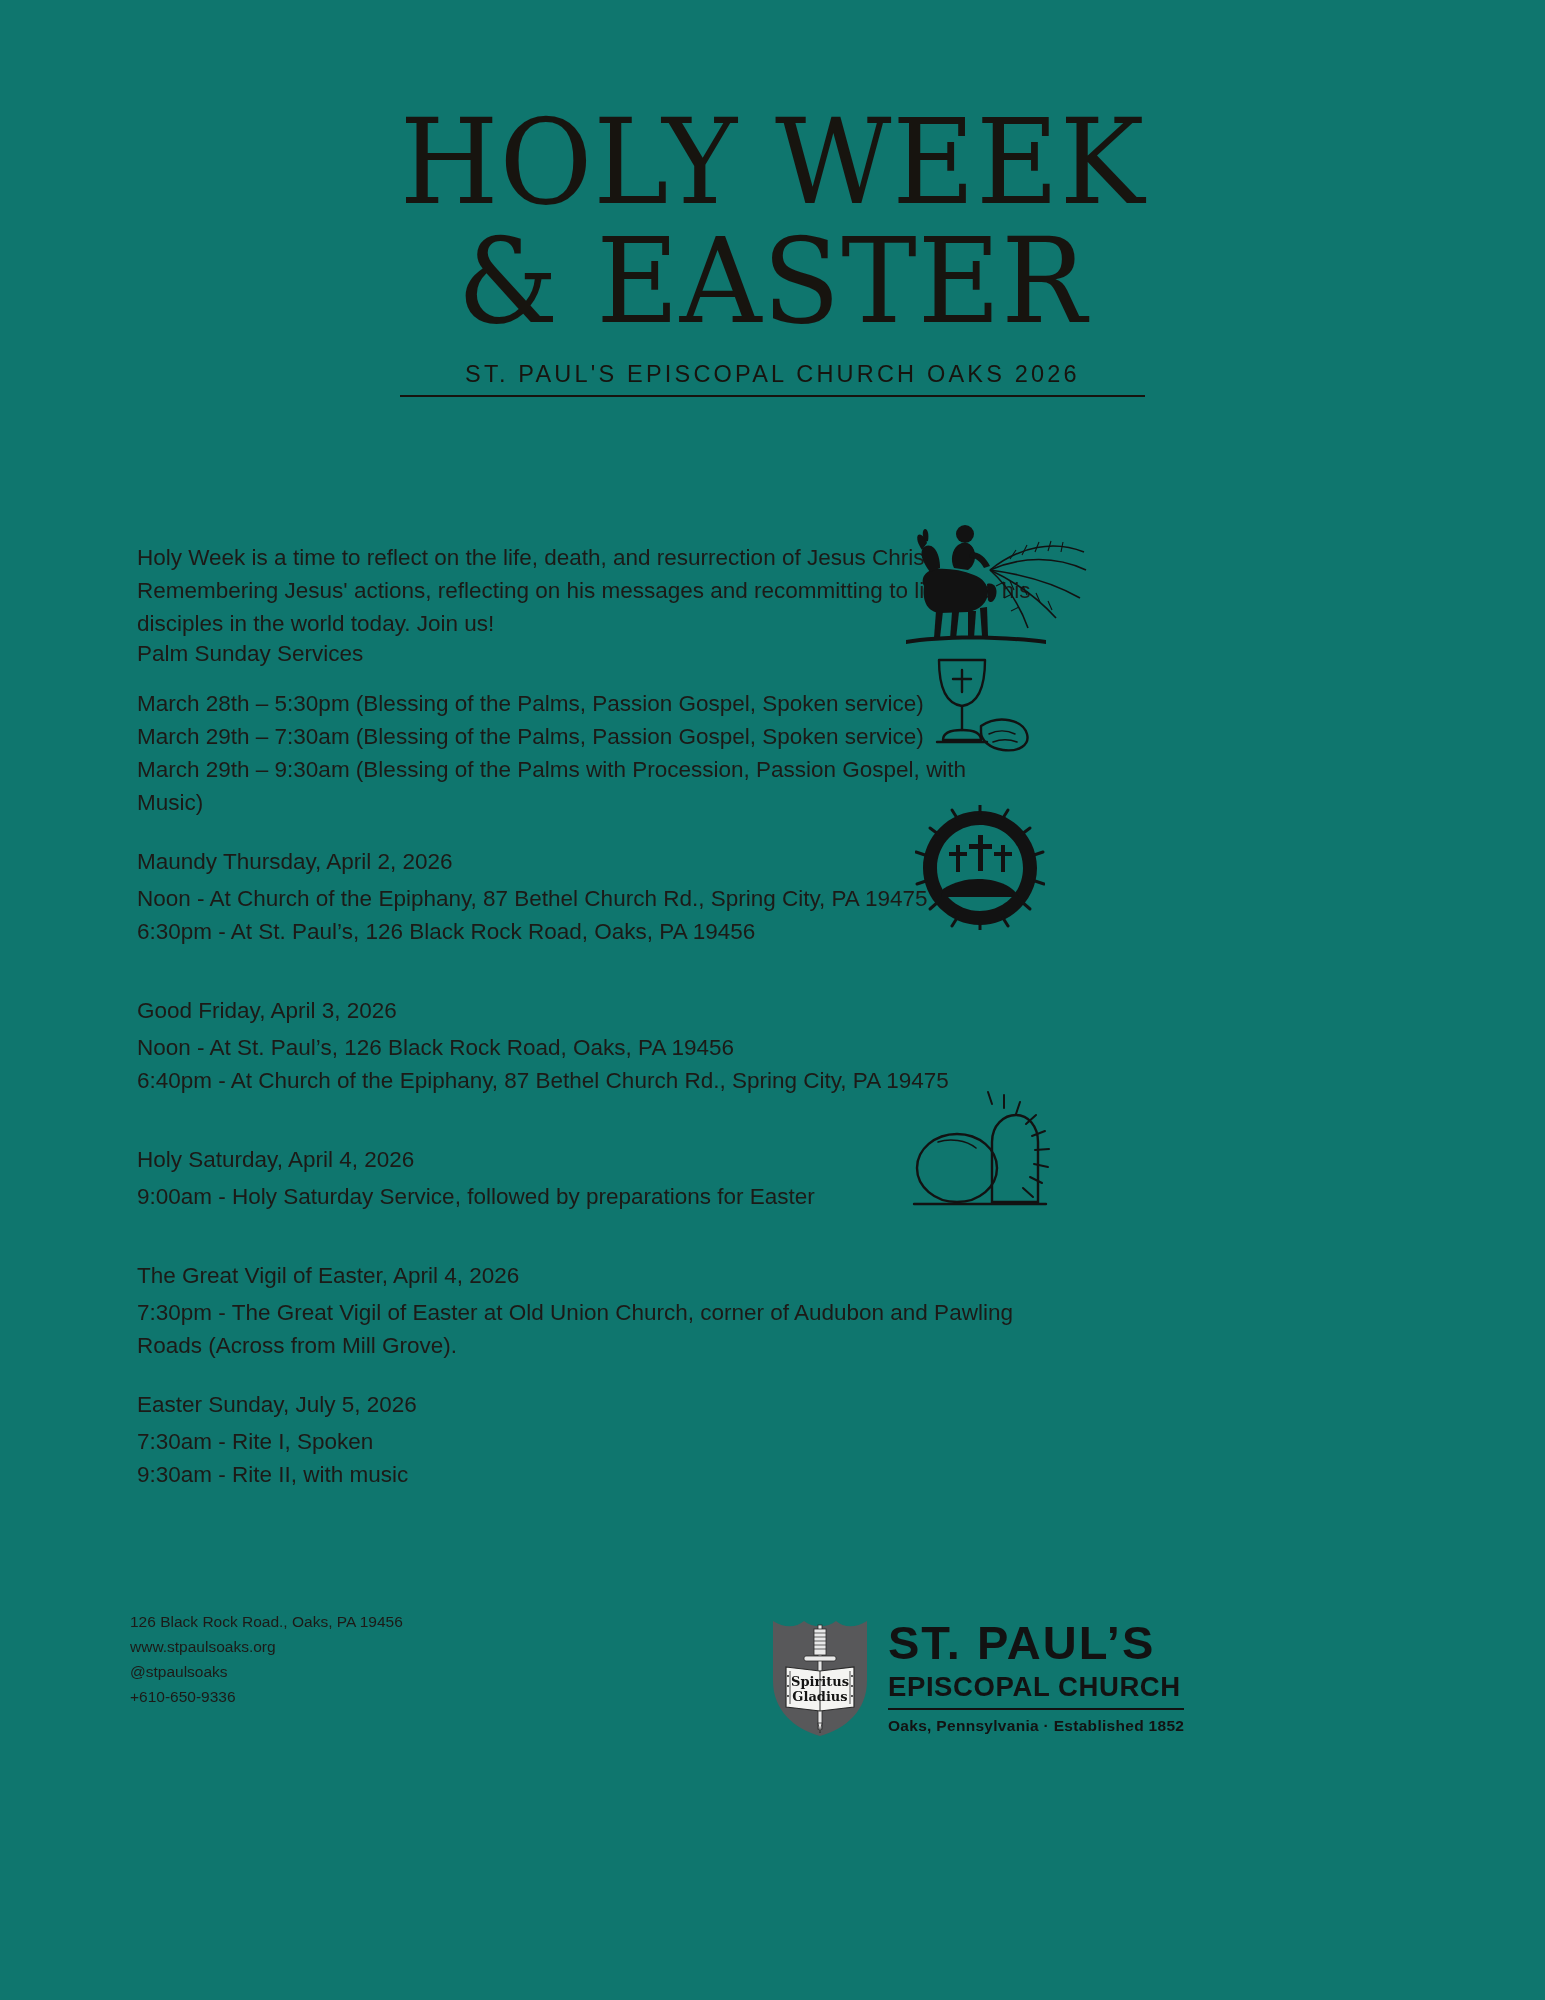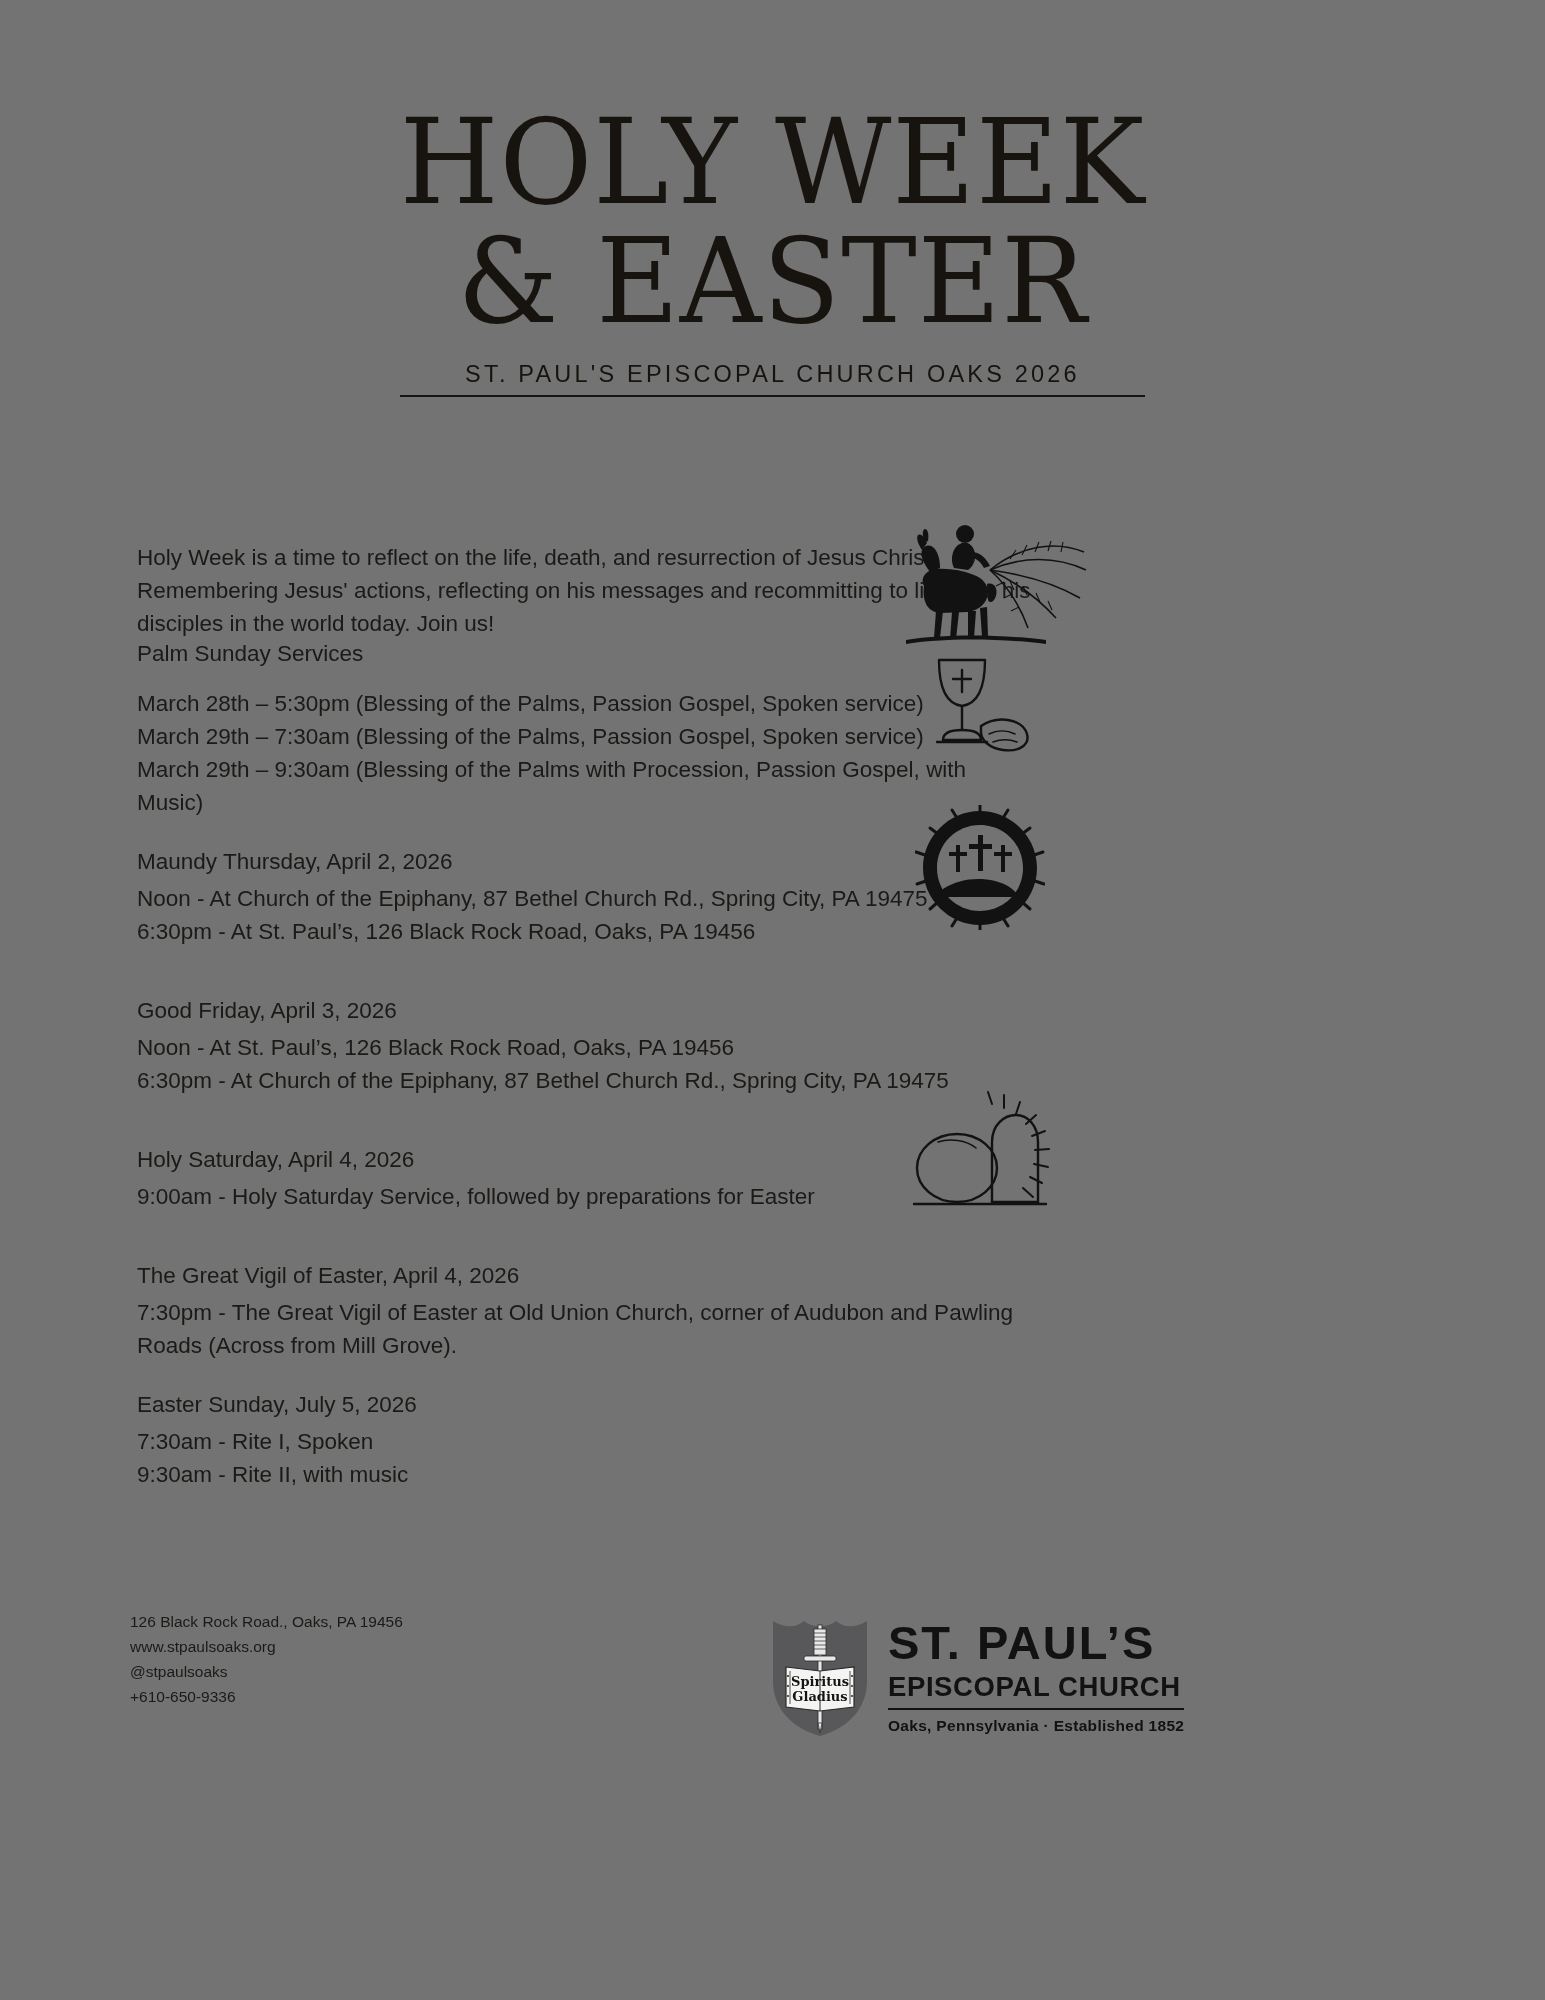--- a/index.html
+++ b/index.html
@@ -12,21 +12,21 @@
     height: 2000px;
     position: relative;
     font-family: "Liberation Sans", sans-serif;
     color: #1a1a18;
     overflow: hidden;
   }
 
   .page {
     position: absolute;
     inset: 0;
-    background: #737373;
+    background: #0f766e;
   }
 
   
   .masthead {
     position: absolute;
     left: 0;
     right: 0;
     top: 108px;
     text-align: center;
   }
@@ -185,21 +185,21 @@
 
     <div class="block block-gap-lg">
       <div class="block-heading">Maundy Thursday, April 2, 2026</div>
       <div class="line">Noon - At Church of the Epiphany, 87 Bethel Church Rd., Spring City, PA 19475</div>
       <div class="line">6:30pm - At St. Paul’s, 126 Black Rock Road, Oaks, PA 19456</div>
     </div>
 
     <div class="block block-gap-lg">
       <div class="block-heading">Good Friday, April 3, 2026</div>
       <div class="line">Noon - At St. Paul’s, 126 Black Rock Road, Oaks, PA 19456</div>
-      <div class="line">6:30pm - At Church of the Epiphany, 87 Bethel Church Rd., Spring City, PA 19475</div>
+      <div class="line">6:40pm - At Church of the Epiphany, 87 Bethel Church Rd., Spring City, PA 19475</div>
     </div>
 
     <div class="block block-gap-lg">
       <div class="block-heading">Holy Saturday, April 4, 2026</div>
       <div class="line">9:00am - Holy Saturday Service, followed by preparations for Easter</div>
     </div>
 
     <div class="block">
       <div class="block-heading">The Great Vigil of Easter, April 4, 2026</div>
       <div class="line">7:30pm - The Great Vigil of Easter at Old Union Church, corner of Audubon and Pawling Roads (Across from Mill Grove).</div>

